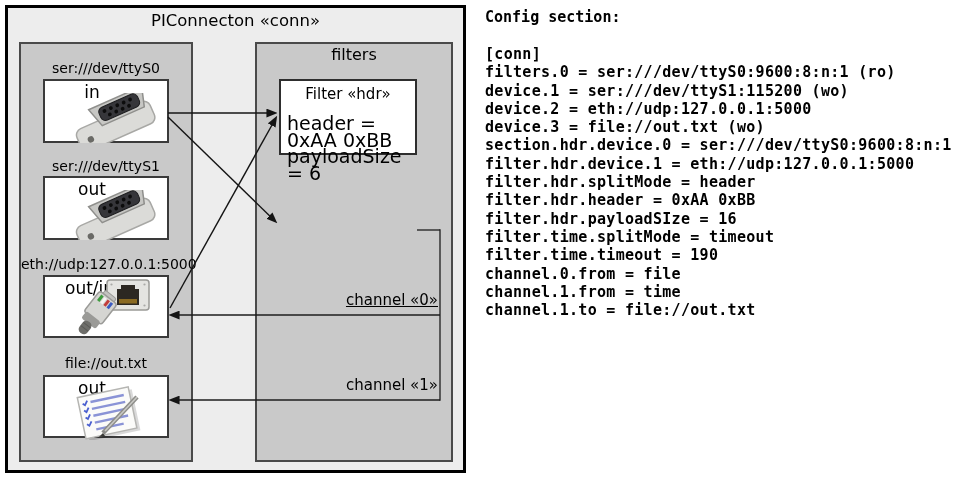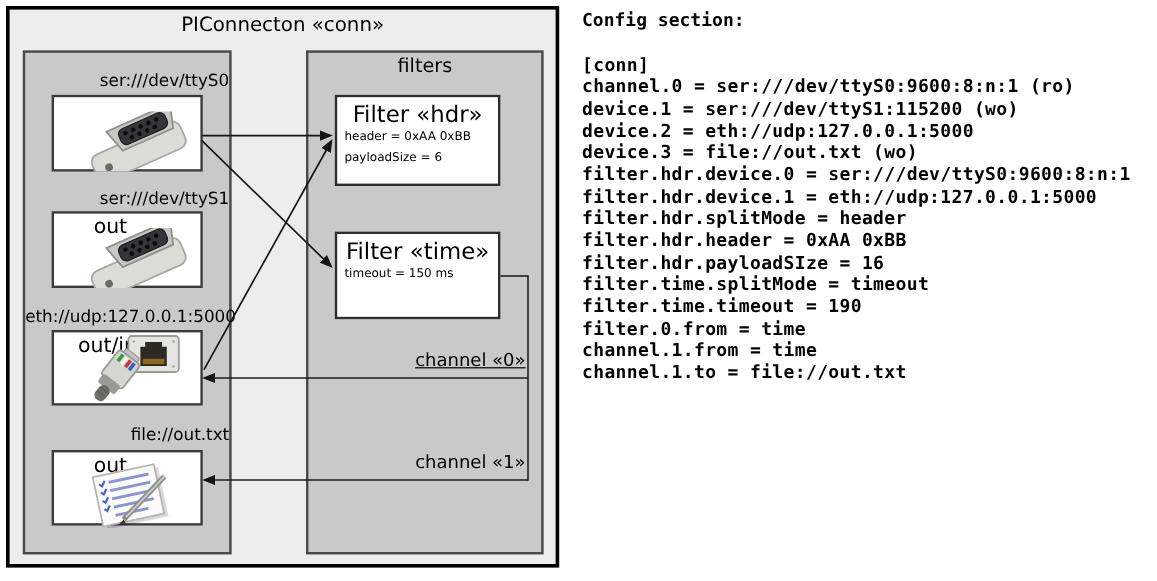--- a/index.html
+++ b/index.html
@@ -12,32 +12,32 @@
              background: #ededed; border: 3px solid #000; }
   .d-title { position: absolute; left: 0; right: 0; top: 3px; text-align: center;
              font-size: 16.5px; }
 
   .group { position: absolute; background: #c9c9c9; border: 2px solid #4a4a4a; }
   .devices-group { left: 11px; top: 34px; width: 174px; height: 420px; }
   .filters-group { left: 247px; top: 34px; width: 198px; height: 420px; }
   .group-title { position: absolute; left: 0; right: 0; top: 1px; text-align: center;
                  font-size: 16px; }
 
-  .dev-label { position: absolute; left: 0; right: 0; text-align: right; font-size: 14px; }
+  .dev-label { position: absolute; left: 0; right: 0; text-align: center; font-size: 14px; }
   .dev-box { position: absolute; left: 22px; width: 126px; background: #fff;
              border: 2px solid #3a3a3a; }
   .port-label { position: absolute; top: 1px; left: 0; right: 28px; text-align: center;
                 font-size: 17px; }
   .port-label.tl { right: auto; left: 20px; text-align: center; }
   .dev-icon { position: absolute; }
 
   .filter-box { position: absolute; left: 22px; width: 138px; background: #fff;
                 border: 2px solid #2e2e2e; }
-  .filter-title { margin-top: 4px; text-align: center; font-size: 19px; }
-  .filter-attrs { padding-left: 6px; font-size: 10px; line-height: 16.5px; }
+  .filter-title { margin-top: 4px; text-align: center; font-size: 15px; }
+  .filter-attrs { margin-top: 12px; padding-left: 6px; font-size: 19px; line-height: 16.5px; }
 
   .channel-label { position: absolute; right: 25px; text-align: right; font-size: 15px; }
   .channel-label-0 { top: 283px; text-decoration: underline; }
   .channel-label-1 { top: 368px; }
 
   
   .overlay { position: absolute; left: 0; top: 0; width: 964px; height: 484px;
              pointer-events: none; z-index: 10; }
 
   
@@ -52,20 +52,21 @@
 
 <div class="stage">
 
   <div class="diagram">
     <div class="d-title">PIConnecton «conn»</div>
 
     <div class="group devices-group">
 
       <div class="dev-label" style="top:16px">ser:///dev/ttyS0</div>
       <div class="dev-box" style="top:35px;height:64px">
+        <span class="port-label">in</span>
         <svg class="dev-icon" style="left:15px;top:12px" width="105" height="50" viewBox="0 0 105 50">
           <g transform="rotate(-24 52 25)">
             <rect x="12" y="22" width="80" height="24" rx="7" fill="#dbdbd8" stroke="#a8a8a5" stroke-width="1.5"></rect>
             <circle cx="24" cy="36" r="3.2" fill="#6a6a66"></circle>
             <polygon points="34,8 92,8 86,28 40,28" fill="#c7c7c4" stroke="#8f8f8c" stroke-width="1.5"></polygon>
             <rect x="42" y="11" width="42" height="14" rx="5" fill="#36363a" stroke="#1e1e20"></rect>
             <g fill="#0c0c0c">
               <circle cx="48" cy="15.5" r="1.9"></circle>
                 <circle cx="55" cy="15.5" r="1.9"></circle>
                 <circle cx="62" cy="15.5" r="1.9"></circle>
@@ -166,26 +167,20 @@
       <div class="group-title">filters</div>
 
       <div class="filter-box" style="top:35px;height:76px">
         <div class="filter-title">Filter «hdr»</div>
         <div class="filter-attrs">
           <div>header = 0xAA 0xBB</div>
           <div>payloadSize = 6</div>
         </div>
       </div>
 
-      <div class="filter-box" style="top:149px;height:73px">
-        <div class="filter-title">Filter «time»</div>
-        <div class="filter-attrs">
-          <div>timeout = 150 ms</div>
-        </div>
-      </div>
     </div>
 
     <div class="channel-label channel-label-0">channel «0»</div>
     <div class="channel-label channel-label-1">channel «1»</div>
   </div>
 
   <svg class="overlay" width="964" height="484">
     <defs>
       <marker id="arrow" viewBox="0 0 10 8" refX="0.5" refY="4" markerUnits="userSpaceOnUse" markerWidth="11" markerHeight="9" orient="auto">
         <path d="M0,0 L10,4 L0,8 Z" fill="#141414"></path>
@@ -200,29 +195,29 @@
       <line x1="417" y1="230" x2="440" y2="230"></line>
       <line x1="440" y1="229.3" x2="440" y2="400.7"></line>
       <line x1="440" y1="315" x2="179" y2="315" marker-end="url(#arrow)"></line>
       <line x1="440" y1="400" x2="179" y2="400" marker-end="url(#arrow)"></line>
     </g>
   </svg>
 
   <div class="config">
     <div class="config-heading">Config section:</div>
     <div class="config-line">[conn]</div>
-    <div class="config-line">channel.0 = ser:///dev/ttyS0:9600:8:n:1 (ro)</div>
+    <div class="config-line">filters.0 = ser:///dev/ttyS0:9600:8:n:1 (ro)</div>
     <div class="config-line">device.1 = ser:///dev/ttyS1:115200 (wo)</div>
     <div class="config-line">device.2 = eth://udp:127.0.0.1:5000</div>
     <div class="config-line">device.3 = file://out.txt (wo)</div>
-    <div class="config-line">filter.hdr.device.0 = ser:///dev/ttyS0:9600:8:n:1</div>
+    <div class="config-line">section.hdr.device.0 = ser:///dev/ttyS0:9600:8:n:1</div>
     <div class="config-line">filter.hdr.device.1 = eth://udp:127.0.0.1:5000</div>
     <div class="config-line">filter.hdr.splitMode = header</div>
     <div class="config-line">filter.hdr.header = 0xAA 0xBB</div>
     <div class="config-line">filter.hdr.payloadSIze = 16</div>
     <div class="config-line">filter.time.splitMode = timeout</div>
     <div class="config-line">filter.time.timeout = 190</div>
-    <div class="config-line">filter.0.from = time</div>
+    <div class="config-line">channel.0.from = file</div>
     <div class="config-line">channel.1.from = time</div>
     <div class="config-line">channel.1.to = file://out.txt</div>
   </div>
 
 </div>
 
 </body></html>

